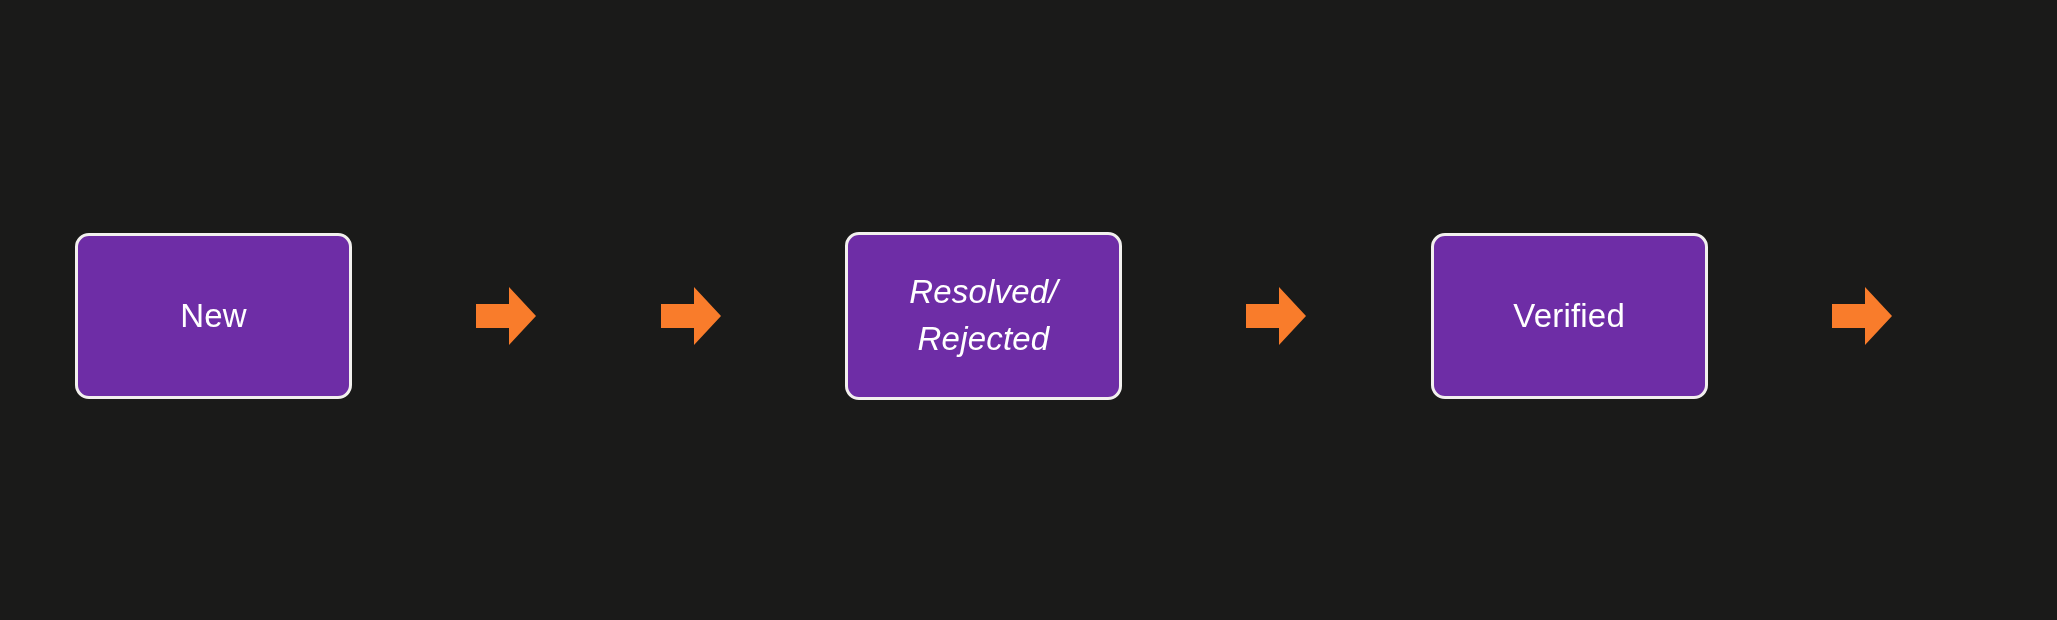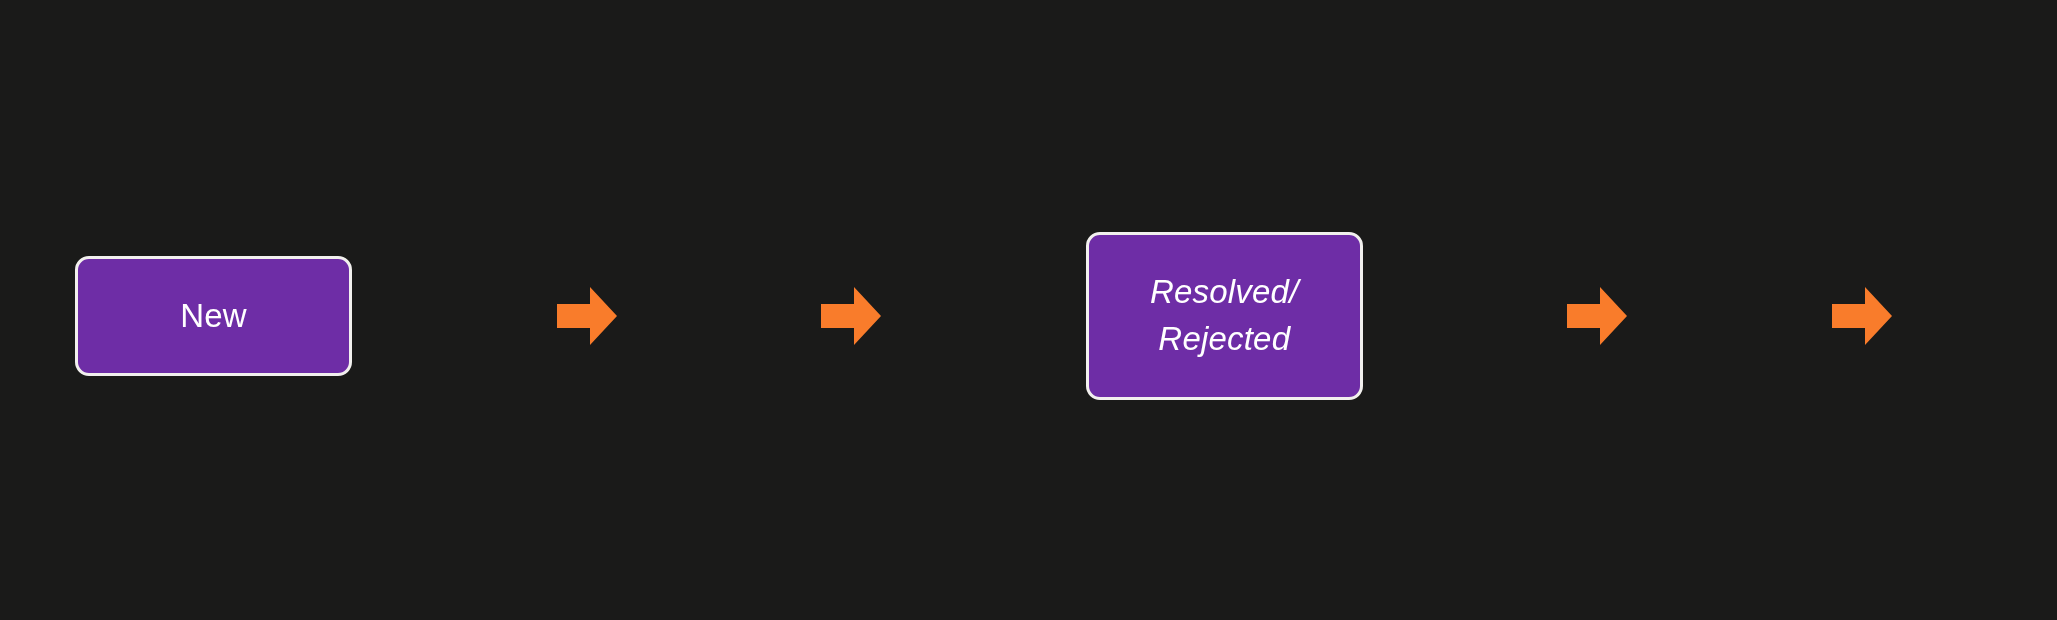--- a/index.html
+++ b/index.html
@@ -29,21 +29,21 @@
     height: 168px;
     display: flex;
     flex-direction: row;
     align-items: center;
     justify-content: space-between;
   }
 
   .flow-node {
     box-sizing: border-box;
     width: 277px;
-    height: 120px;
+    height: 166px;
     background: #6E2DA6;
     border: 3px solid #f2f0ee;
     border-radius: 14px;
     display: flex;
     flex-direction: column;
     align-items: center;
     justify-content: center;
     flex: 0 0 auto;
   }
 
@@ -103,20 +103,23 @@
       <span class="node-label">Resolved/</span>
       <span class="node-label">Rejected</span>
     </div>
 
     <span class="flow-arrow">
       <svg viewBox="0 0 60 58" xmlns="http://www.w3.org/2000/svg" aria-hidden="true">
         <polygon points="0,17 33,17 33,0 60,29 33,58 33,41 0,41" fill="#F97C2B"></polygon>
       </svg>
     </span>
 
+    <div class="flow-node">
+      <span class="node-label">Verified</span>
+    </div>
 
     <span class="flow-arrow">
       <svg viewBox="0 0 60 58" xmlns="http://www.w3.org/2000/svg" aria-hidden="true">
         <polygon points="0,17 33,17 33,0 60,29 33,58 33,41 0,41" fill="#F97C2B"></polygon>
       </svg>
     </span>
 
 
   </div>
 </div>

